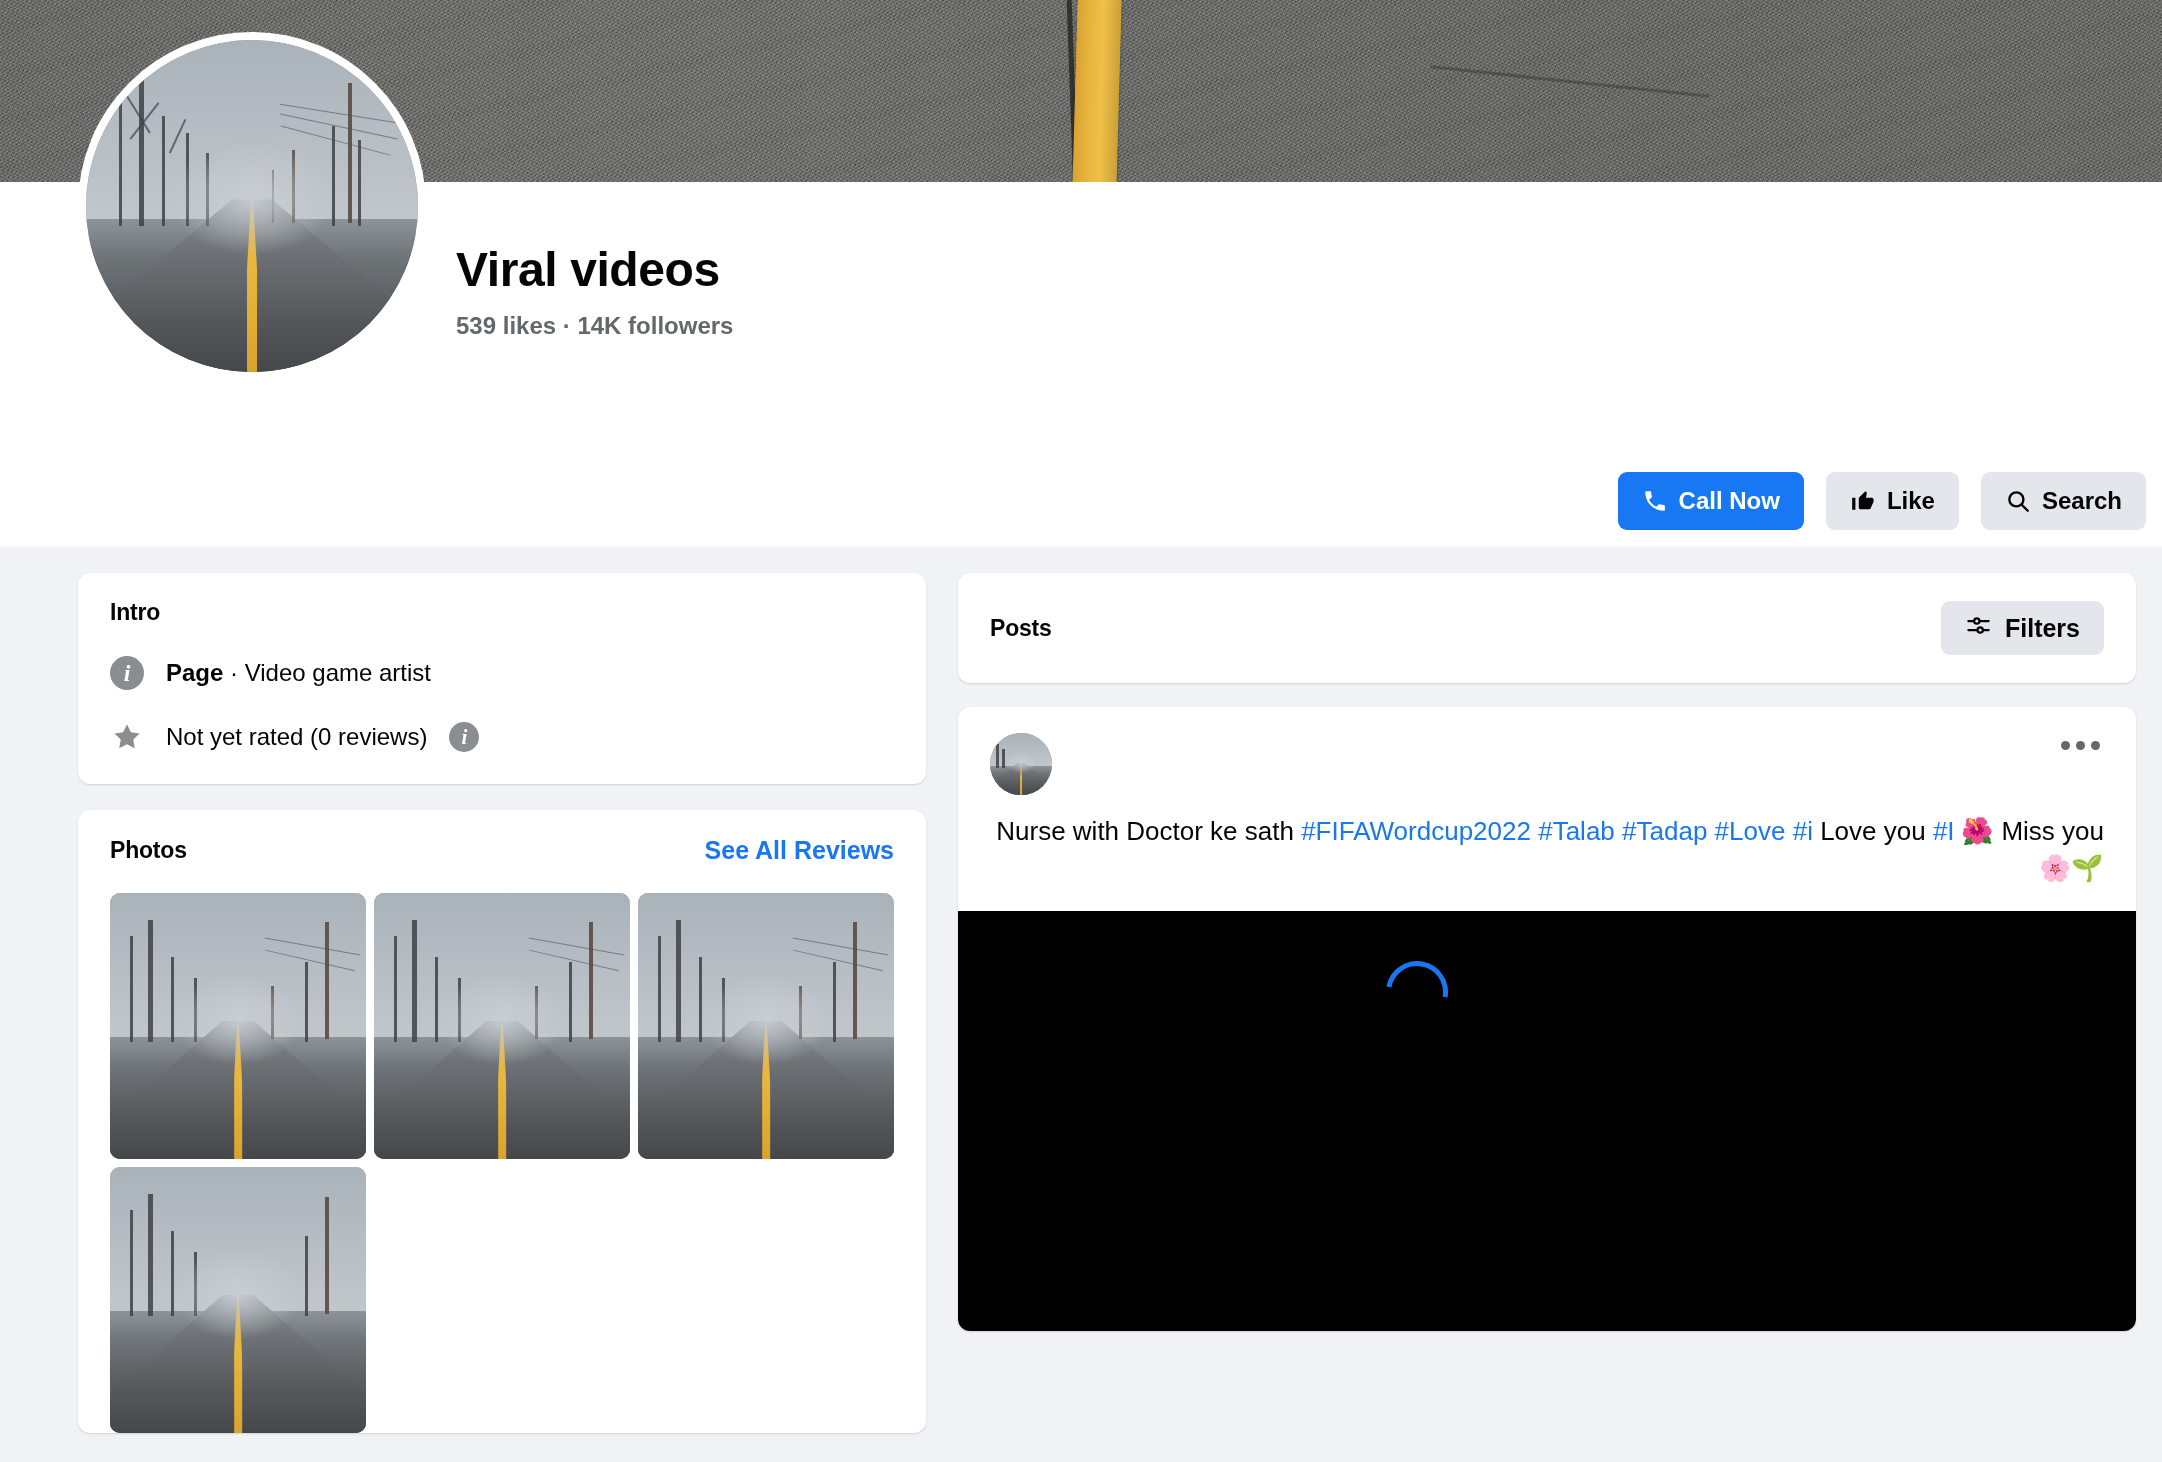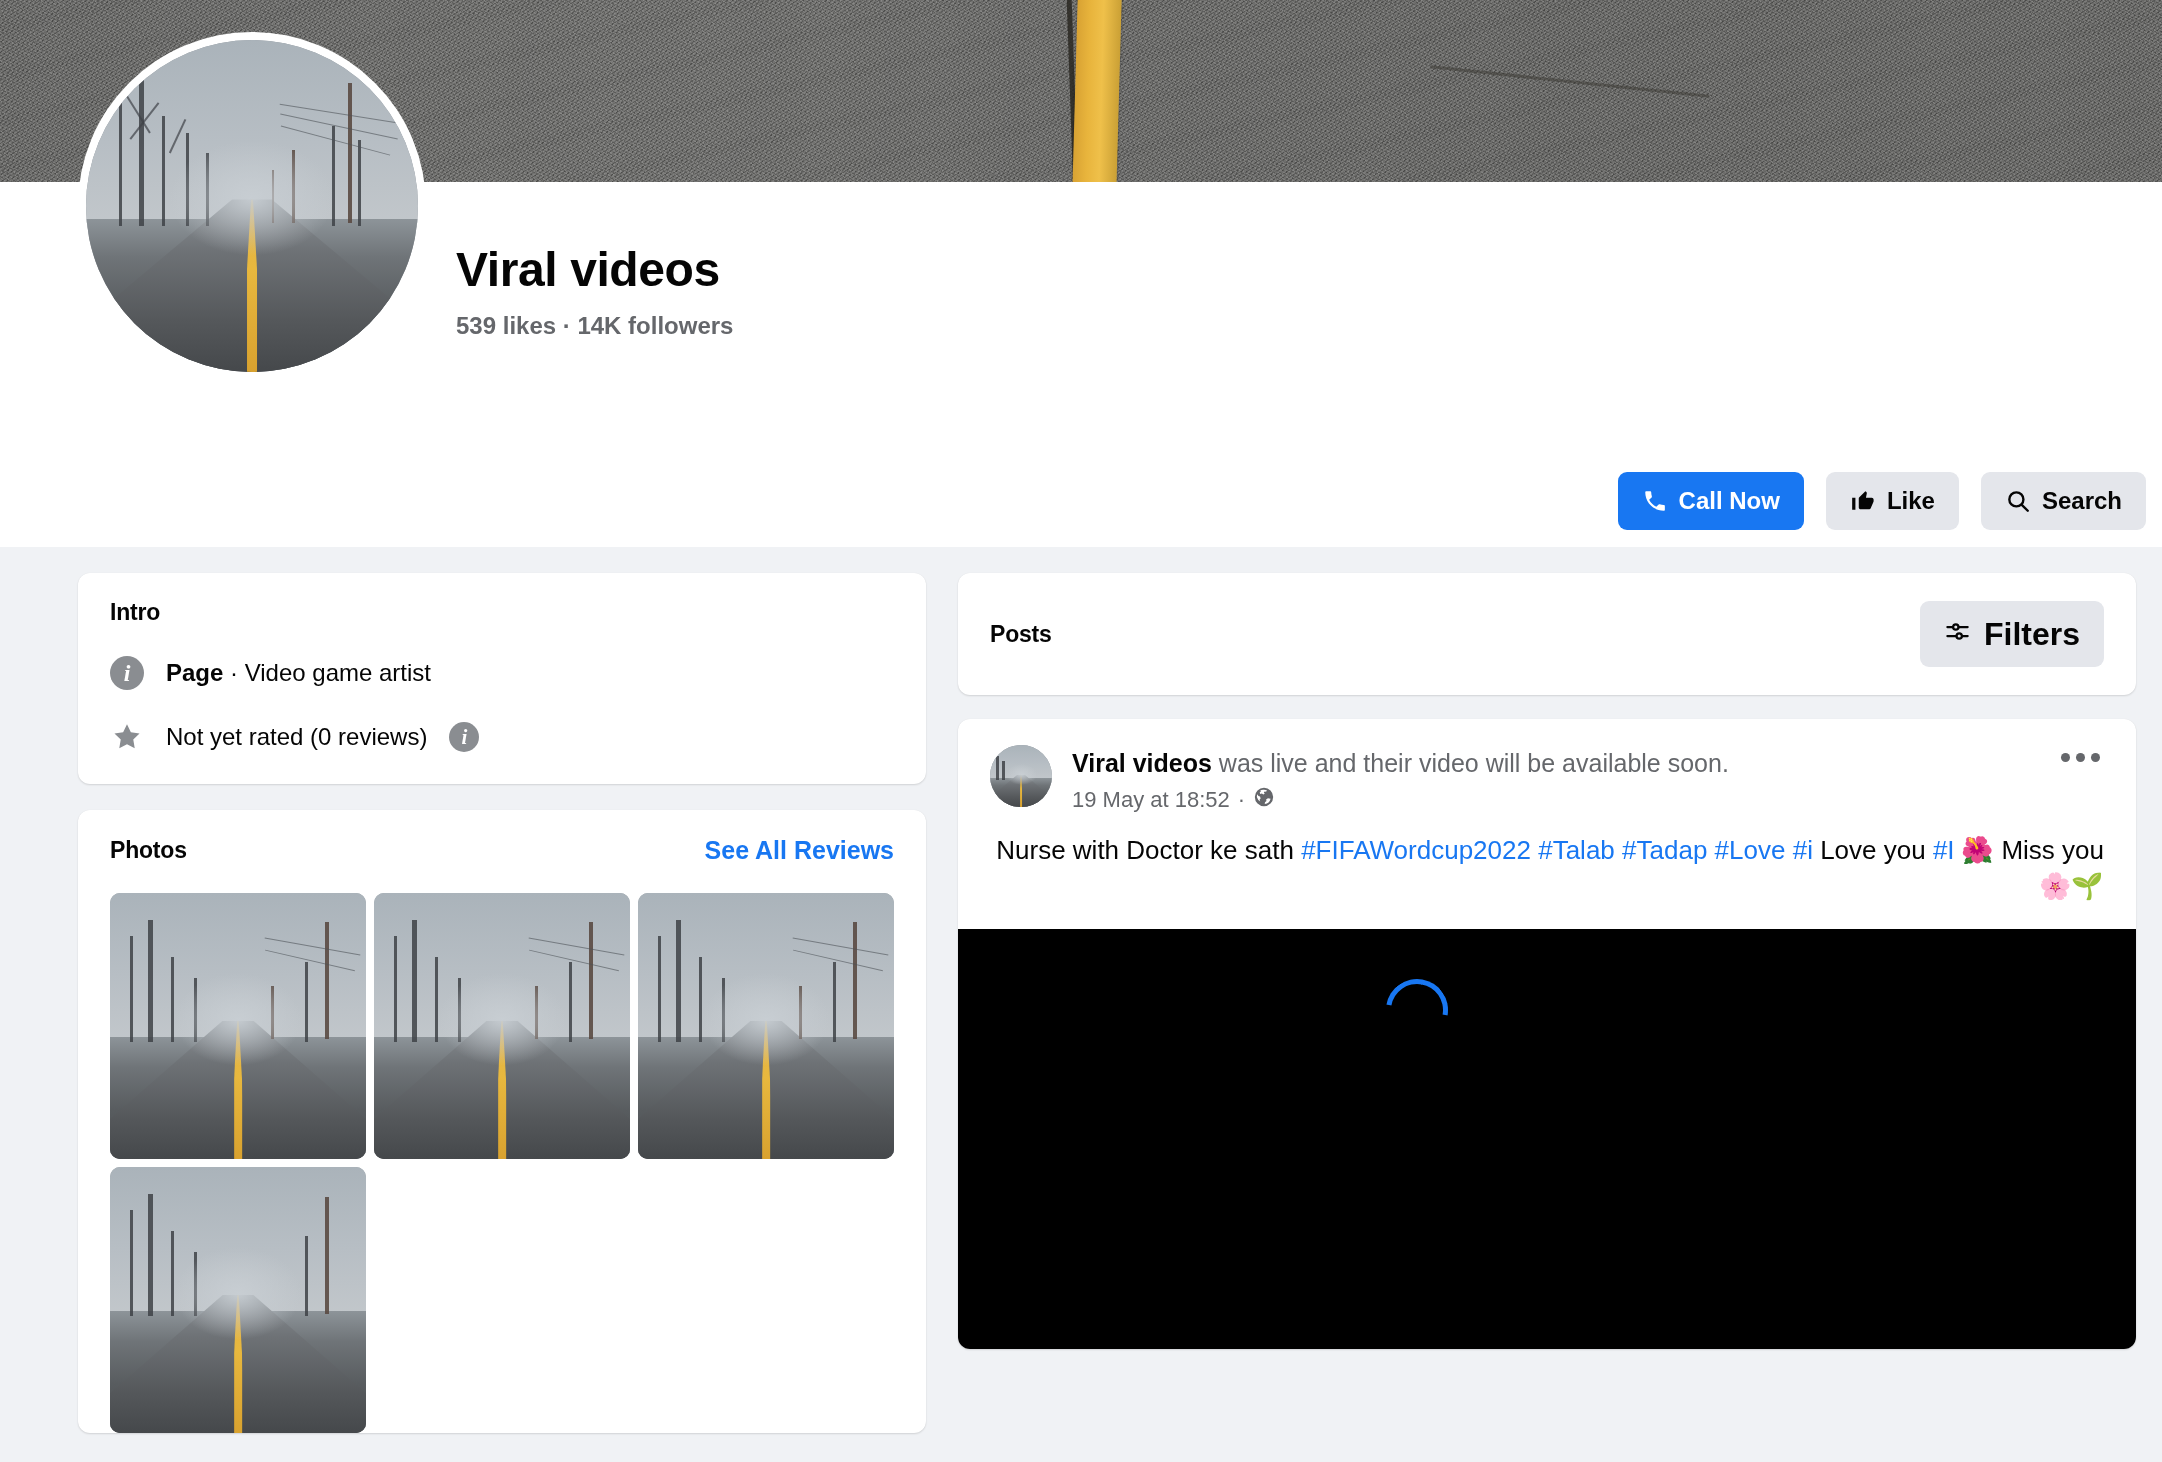--- a/index.html
+++ b/index.html
@@ -242,26 +242,26 @@
     cursor: pointer;
   }
   .thumb .road-scene { position: absolute; inset: 0; }
 
   
   .posts-head {
     display: flex; align-items: center; justify-content: space-between;
     padding: 28px 32px;
   }
   .filters-btn {
-    height: 66px; border: none; border-radius: 9px;
+    height: 54px; border: none; border-radius: 9px;
     background: #e4e6eb; color: #050505; cursor: pointer;
     display: inline-flex; align-items: center; gap: 13px;
     padding: 0 24px;
     font-family: "Liberation Sans", sans-serif;
-    font-size: 32px; font-weight: 600;
+    font-size: 25px; font-weight: 600;
   }
 
   .post-card { margin-top: 24px; }
   .post-head {
     display: flex; align-items: flex-start;
     padding: 26px 32px 0 32px;
     position: relative;
   }
   .post-avatar {
     width: 62px; height: 62px; border-radius: 50%;
@@ -546,34 +546,20 @@
           <div class="road-scene">
               <div class="rs-sky"></div>
               <div class="rs-ground"></div>
               <div class="rs-roadpoly"></div>
               <div class="rs-center"></div>
             <div class="rs-tree" style="left:10%;height:38%;"></div>
               <div class="rs-tree" style="left:20%;height:30%;"></div>
             <div class="rs-fog"></div>
             </div>
         </div>
-        <div class="post-meta">
-          <div class="post-line1">
-            <span class="name">Viral videos</span><span> was live and their video will be available soon.</span>
-          </div>
-          <div class="post-line2">
-            <span>19 May at 18:52</span>
-            <span>·</span>
-            <span>
-              <svg width="22" height="22" viewBox="0 0 24 24" fill="#65676b">
-                  <path d="M12 2a10 10 0 100 20 10 10 0 000-20zm0 2.2c1.2 0 2.3.3 3.3.8l-1.1 1.4-1.5-.3-.9 1.1 1 1.3-1.6.8-1.5-1.2-1.8.5-.6-1.6 1.4-1.3-.9-.9A7.7 7.7 0 0112 4.2zM4.2 12c0-1 .2-2 .6-2.9l1.1 1.8 1.8.5.6 2.1-1.2 1.5.8 1.8A7.8 7.8 0 014.2 12zm8.6 7.7l.3-2 1.6-1.3-.4-1.7 2-1.3 2.9.4a7.8 7.8 0 01-6.4 5.9z"></path>
-                </svg>
-            </span>
-          </div>
-        </div>
         <div class="post-dots">
           <i></i>
             <i></i>
             <i></i>
         </div>
       </div>
 
       <div class="post-text">
         <span>Nurse with Doctor ke sath </span><span class="tag">#FIFAWordcup2022</span><span> </span><span class="tag">#Talab</span><span> </span><span class="tag">#Tadap</span><span> </span><span class="tag">#Love</span><span> </span><span class="tag">#i</span><span> Love  you </span><span class="tag">#I</span><span> 🌺 Miss you 🌸🌱</span>
       </div>

